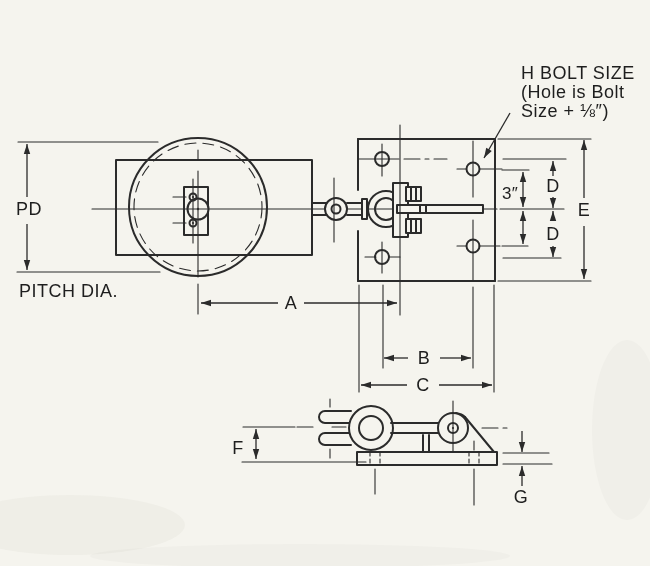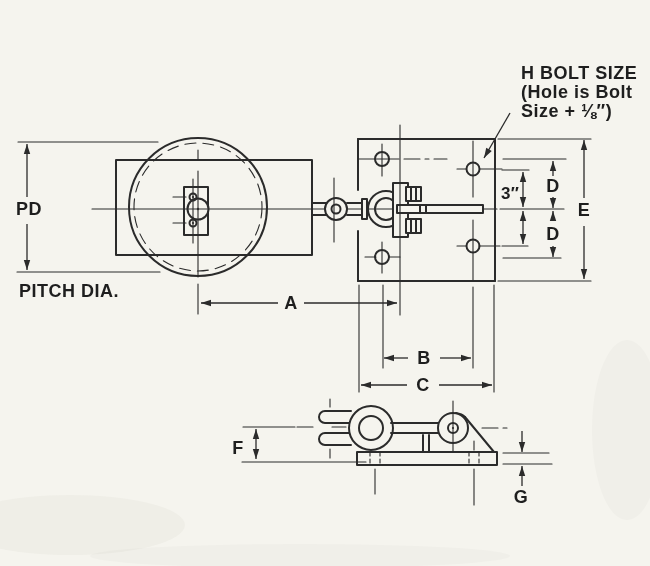--- a/index.html
+++ b/index.html
@@ -2,21 +2,21 @@
 <html><head>
 <meta charset="utf-8">
 <style>
   html,body{margin:0;padding:0;}
   body{
     width:650px;height:566px;
     background:#f5f4ee;
     font-family:"Liberation Sans", sans-serif;
     overflow:hidden;
   }
-  .canvas{position:relative;width:598px;height:566px;font-weight:bold;}
+  .canvas{position:relative;width:598px;height:566px;}
   svg{display:block;}
   .ln   {stroke:#2b2b2b;stroke-width:2;fill:none;stroke-linecap:round;stroke-linejoin:round;}
   .lnf  {stroke:#2b2b2b;stroke-width:2;fill:#f5f4ee;stroke-linecap:round;stroke-linejoin:round;}
   .thin {stroke:#2b2b2b;stroke-width:1.1;fill:none;stroke-linecap:round;}
   .dim  {stroke:#2b2b2b;stroke-width:1.3;fill:none;stroke-linecap:butt;}
   .dash {stroke-dasharray:11 7;}
   .dashdot{stroke-dasharray:16 5 4 5;}
   .holedash{stroke-dasharray:4 3;}
   text{fill:#1e1e1e;}
   .lbl  {font-size:18px;letter-spacing:0.5px;}

